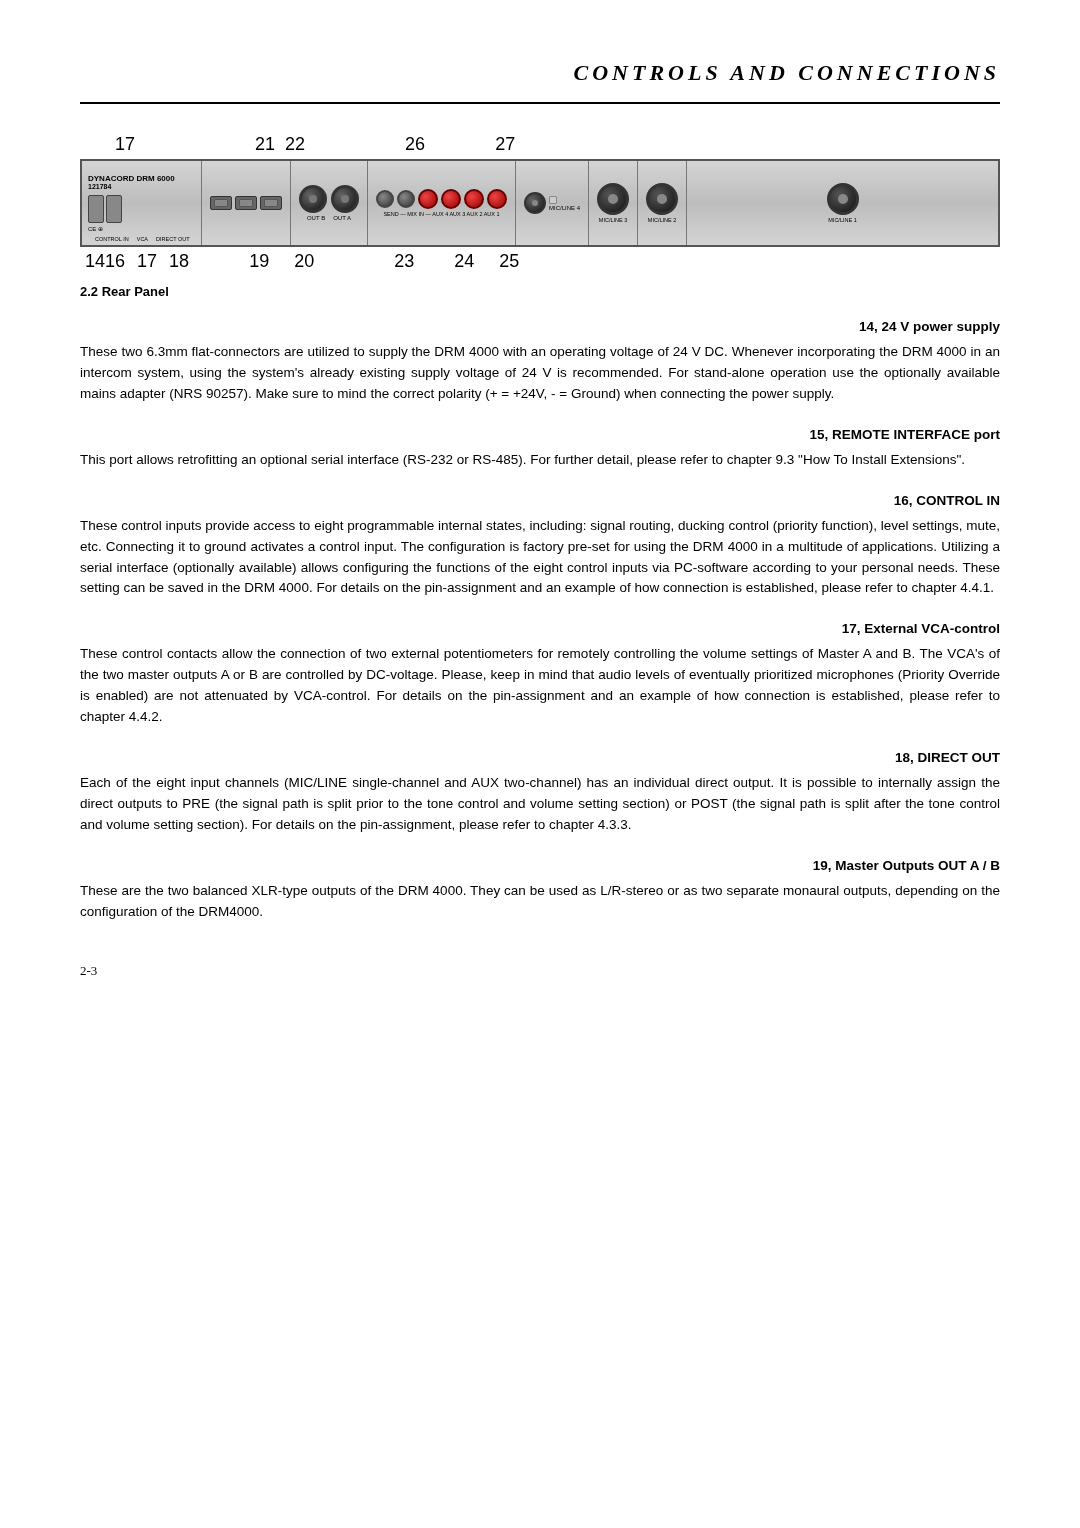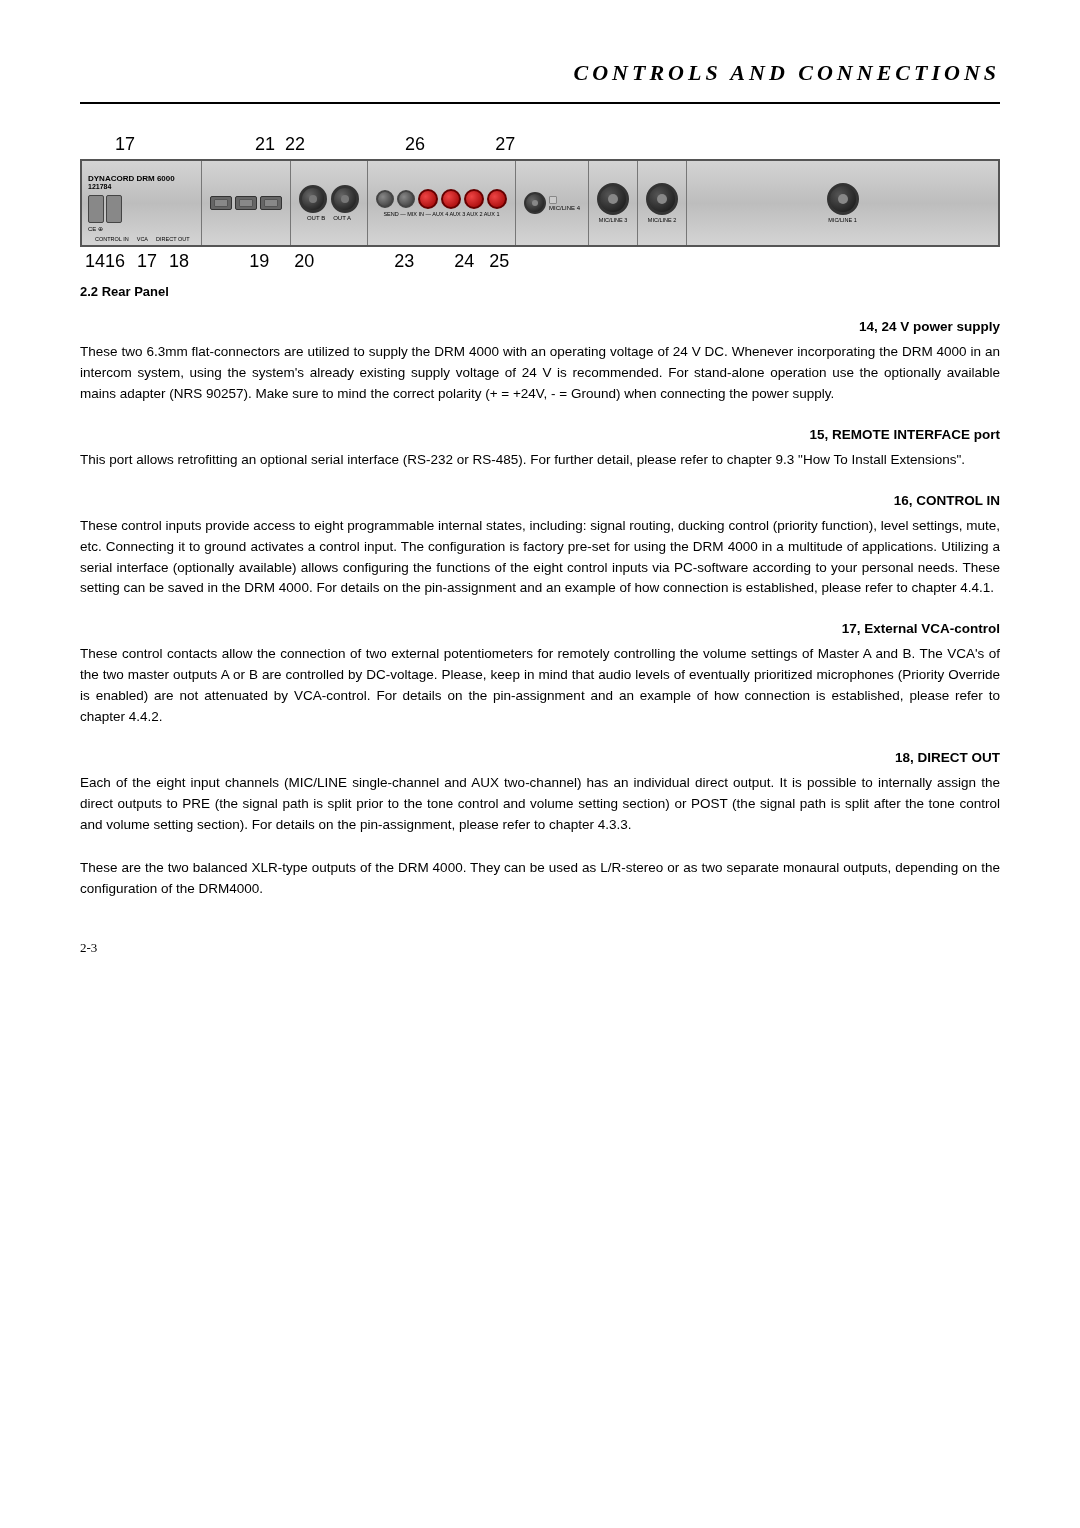--- a/index.html
+++ b/index.html
@@ -187,21 +187,21 @@
   </div>
 
   <div style="display:flex; font-size:18px; font-family:Arial,sans-serif; margin-top:4px; padding-left:5px; gap:0;">
     <span style="">14</span>
     <span style="margin-right:12px;">16</span>
     <span style="margin-right:12px;">17</span>
     <span style="margin-right:60px;">18</span>
     <span style="margin-right:25px;">19</span>
     <span style="margin-right:80px;">20</span>
     <span style="margin-right:40px;">23</span>
-    <span style="margin-right:15px;">24</span>
+    <span style="margin-right:25px;">24</span>
     <span>25</span>
   </div>
 
 </div>
 
 <p class="caption" style="margin-top:12px; margin-bottom:20px;">2.2 Rear Panel</p>
 
 <div class="section">
   <p class="section-title">14, 24 V power supply</p>
   <p class="section-body">These two 6.3mm flat-connectors are utilized to supply the DRM 4000 with an operating voltage of 24 V DC. Whenever incorporating the DRM 4000 in an intercom system, using the system's already existing supply voltage of 24 V is recommended. For stand-alone operation use the optionally available mains adapter (NRS 90257). Make sure to mind the correct polarity (+ = +24V, - = Ground) when connecting the power supply.</p>
@@ -221,16 +221,17 @@
   <p class="section-title">17, External VCA-control</p>
   <p class="section-body">These control contacts allow the connection of two external potentiometers for remotely controlling the volume settings of Master A and B. The VCA's of the two master outputs A or B are controlled by DC-voltage. Please, keep in mind that audio levels of eventually prioritized microphones (Priority Override is enabled) are not attenuated by VCA-control. For details on the pin-assignment and an example of how connection is established, please refer to chapter 4.4.2.</p>
 </div>
 
 <div class="section">
   <p class="section-title">18, DIRECT OUT</p>
   <p class="section-body">Each of the eight input channels (MIC/LINE single-channel and AUX two-channel) has an individual direct output. It is possible to internally assign the direct outputs to PRE (the signal path is split prior to the tone control and volume setting section) or POST (the signal path is split after the tone control and volume setting section). For details on the pin-assignment, please refer to chapter 4.3.3.</p>
 </div>
 
 <div class="section">
+  <p class="section-title">19, Master Outputs OUT A / B</p>
   <p class="section-body">These are the two balanced XLR-type outputs of the DRM 4000. They can be used as L/R-stereo or as two separate monaural outputs, depending on the configuration of the DRM4000.</p>
 </div>
 
 <div class="page-number">2-3</div>
 
 </body></html>

